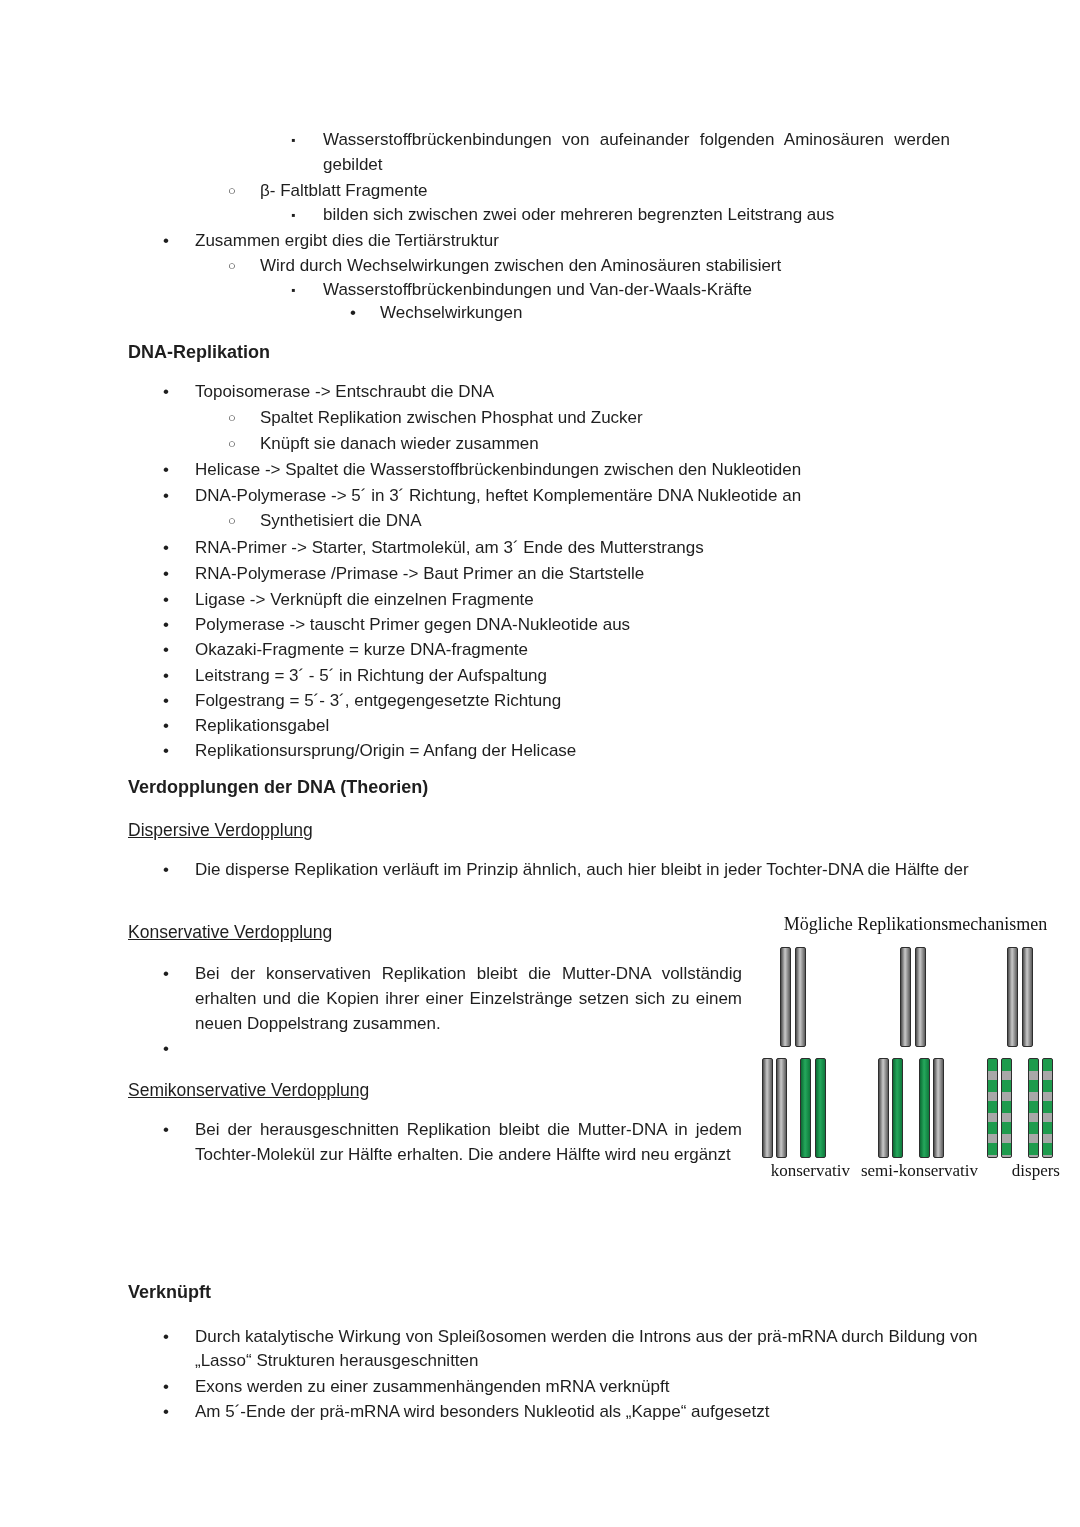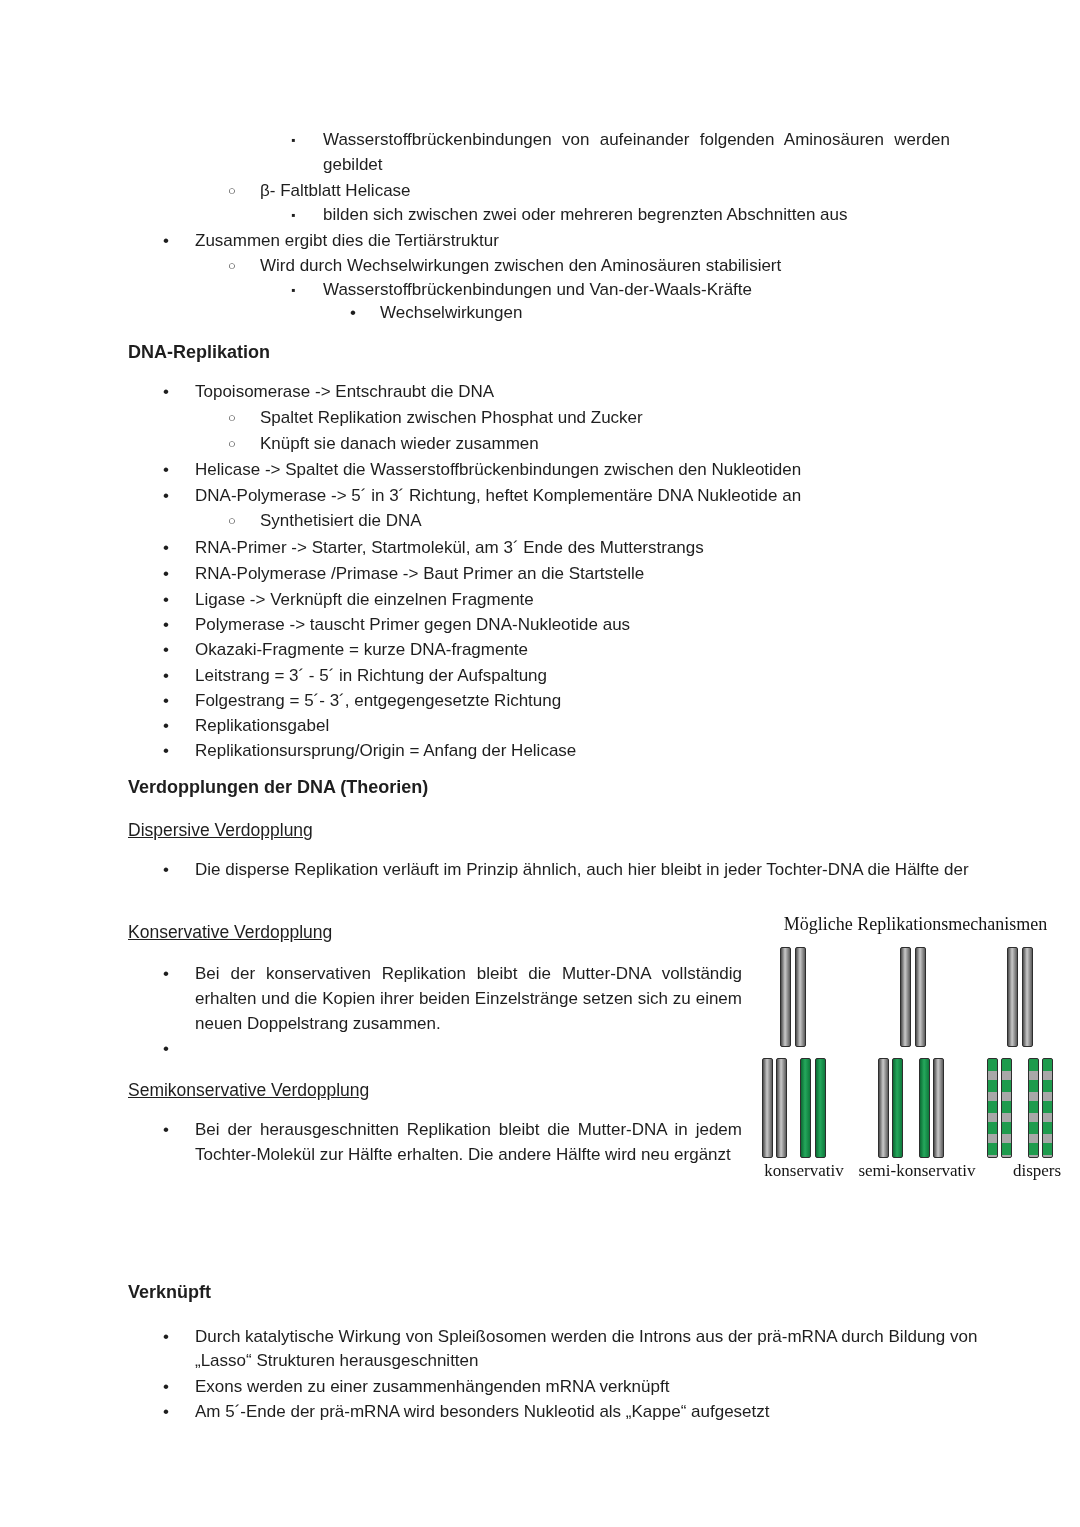--- a/index.html
+++ b/index.html
@@ -22,42 +22,42 @@
   
   .fig{position:absolute;left:758px;top:905px;width:315px;height:285px;}
   .fig-title{position:absolute;top:8px;left:0;right:0;text-align:center;
     font-family:"Liberation Serif",serif;font-size:18px;line-height:22px;color:#141414;white-space:nowrap;}
   .bar{position:absolute;width:11px;height:100px;border:1px solid #2e2e2e;box-sizing:border-box;border-radius:2px;}
   .bar.gray{background:linear-gradient(90deg,#4c4c4c 0%,#c9c9c9 45%,#5c5c5c 100%);}
   .bar.green{background:linear-gradient(90deg,#0b6b33 0%,#25a85c 45%,#0e7a3c 100%);}
   .bar.striped{background:repeating-linear-gradient(180deg,#1e9b4d 0px,#1e9b4d 12px,#a8a8a8 12px,#a8a8a8 21px);}
   .row-top{top:42px;}
   .row-bot{top:153px;}
-  .fig-label{position:absolute;top:256px;text-align:center;
+  .fig-label{position:absolute;top:256px;text-align:right;
     font-family:"Liberation Serif",serif;font-size:17px;color:#141414;white-space:nowrap;}
 </style>
 </head>
 <body>
 
 <div class="page">
 
   <div class="ln lv3 just" style="top:127px">
     <span class="blt">▪</span>
     <span>Wasserstoffbrückenbindungen von aufeinander folgenden Aminosäuren werden</span>
   </div>
   <div class="ln lv3" style="top:152px">
     <span>gebildet</span>
   </div>
   <div class="ln lv2" style="top:178px">
     <span class="blt">○</span>
-    <span>β- Faltblatt Helicase</span>
+    <span>β- Faltblatt Fragmente</span>
   </div>
   <div class="ln lv3" style="top:202px">
     <span class="blt">▪</span>
-    <span>bilden sich zwischen zwei oder mehreren begrenzten Abschnitten aus</span>
+    <span>bilden sich zwischen zwei oder mehreren begrenzten Leitstrang aus</span>
   </div>
   <div class="ln lv1" style="top:228px">
     <span class="blt">•</span>
     <span>Zusammen ergibt dies die Tertiärstruktur</span>
   </div>
   <div class="ln lv2" style="top:253px">
     <span class="blt">○</span>
     <span>Wird durch Wechselwirkungen zwischen den Aminosäuren stabilisiert</span>
   </div>
   <div class="ln lv3" style="top:277px">
@@ -139,21 +139,21 @@
     <span class="blt">•</span>
     <span>Die disperse Replikation verläuft im Prinzip ähnlich, auch hier bleibt in jeder Tochter-DNA die Hälfte der</span>
   </div>
 
   <div class="uhd" style="top:919px">Konservative Verdopplung</div>
   <div class="ln lv1 just narrow" style="top:961px">
     <span class="blt">•</span>
     <span>Bei der konservativen Replikation bleibt die Mutter-DNA vollständig</span>
   </div>
   <div class="ln lv1 just narrow" style="top:986px">
-    <span>erhalten und die Kopien ihrer beiden Einzelstränge setzen sich zu einem</span>
+    <span>erhalten und die Kopien ihrer einer Einzelstränge setzen sich zu einem</span>
   </div>
   <div class="ln lv1 narrow" style="top:1011px">
     <span>neuen Doppelstrang zusammen.</span>
   </div>
   <div class="ln lv1" style="top:1036px">
     <span class="blt">•</span>
   </div>
 
   <div class="uhd" style="top:1077px">Semikonservative Verdopplung</div>
   <div class="ln lv1 just narrow" style="top:1117px">
@@ -184,21 +184,21 @@
     <div class="bar green row-bot" style="left:161px"></div>
     <div class="bar gray row-bot" style="left:175px"></div>
 
     <div class="bar striped row-bot" style="left:229px"></div>
     <div class="bar striped row-bot" style="left:243px"></div>
     <div class="bar striped row-bot" style="left:270px"></div>
     <div class="bar striped row-bot" style="left:284px"></div>
 
     <div class="fig-label" style="left:0;width:92px">konservativ</div>
     <div class="fig-label" style="left:98px;width:122px">semi-konservativ</div>
-    <div class="fig-label" style="left:248px;width:62px">dispers</div>
+    <div class="fig-label" style="left:240px;width:62px">dispers</div>
   </div>
 
   <div class="hd" style="top:1279px">Verknüpft</div>
   <div class="ln lv1" style="top:1324px">
     <span class="blt">•</span>
     <span>Durch katalytische Wirkung von Spleißosomen werden die Introns aus der prä-mRNA durch Bildung von</span>
   </div>
   <div class="ln lv1" style="top:1348px">
     <span>„Lasso“ Strukturen herausgeschnitten</span>
   </div>

